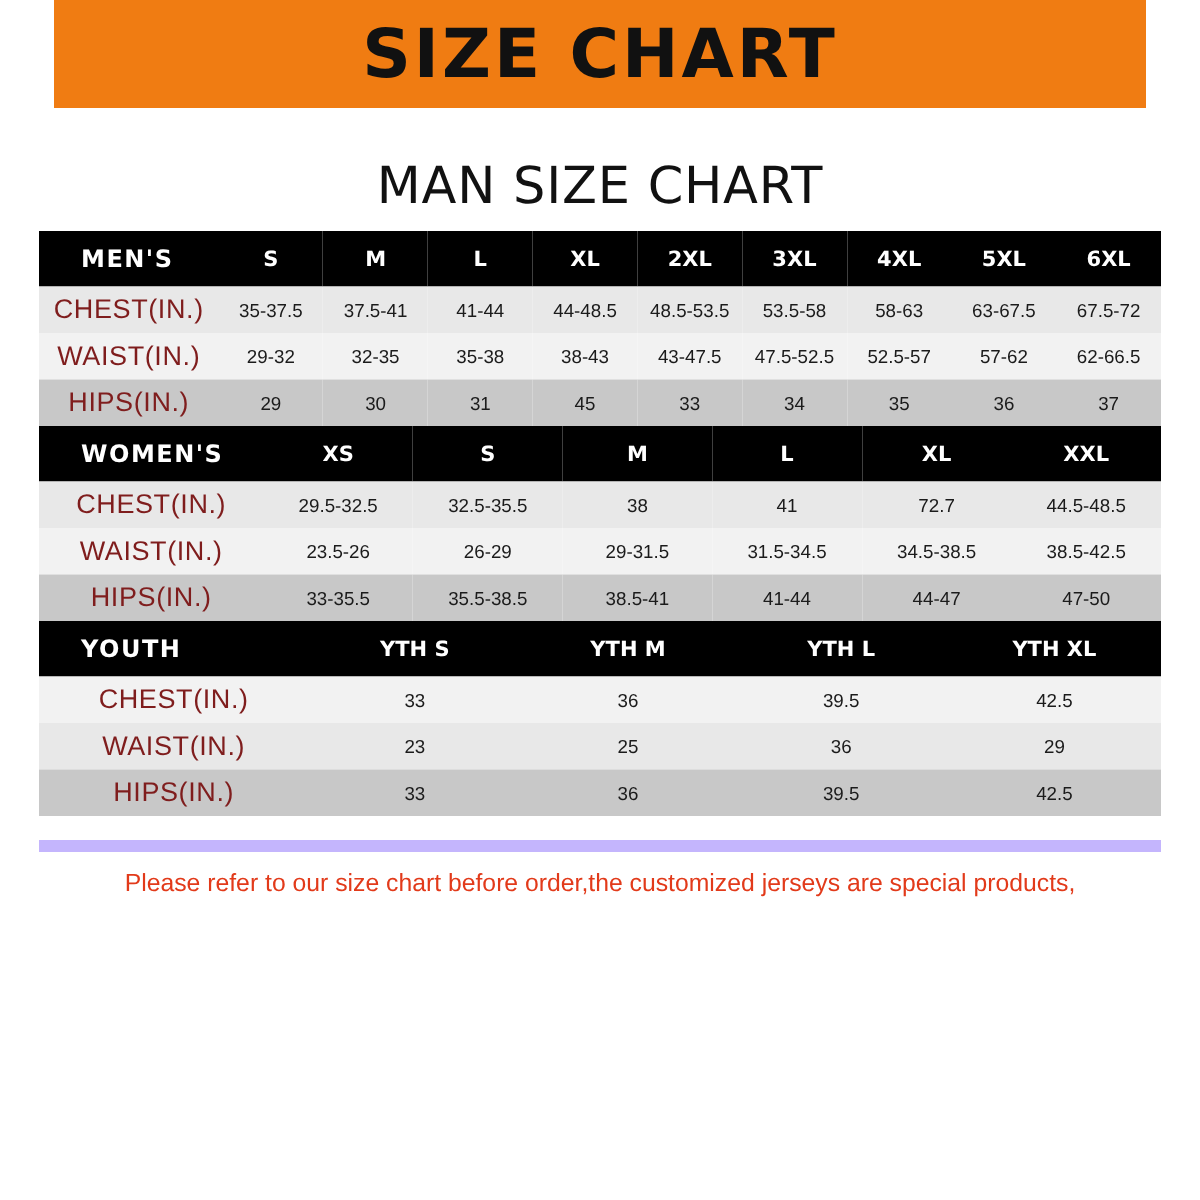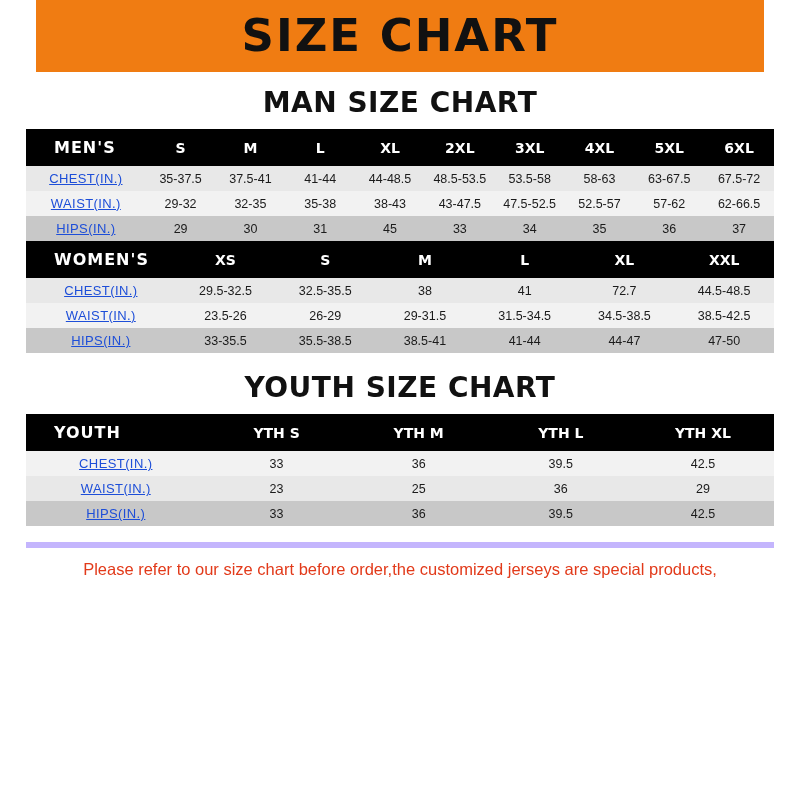--- a/index.html
+++ b/index.html
@@ -54,25 +54,25 @@
   .banner-stripe-right { right: 0; }
 
   .content {
     padding: 0 26px;
     box-sizing: border-box;
   }
 
   .section-title {
     text-align: center;
     font-family: "DejaVu Sans", sans-serif;
-    font-weight: bold;
-    font-size: 28px;
+    font-weight: normal;
+    font-size: 34px;
     color: #111111;
     letter-spacing: 0.5px;
-    margin: 14px 0 10px 0;
+    margin: 32px 0 10px 0;
   }
   .section-title.sub { margin-top: 18px; }
 
   table.size-table {
     width: 100%;
     border-collapse: collapse;
     table-layout: fixed;
   }
   table.size-table th,
   table.size-table td {
@@ -93,34 +93,33 @@
   table.size-table thead th.first-col {
     text-align: left;
     padding-left: 28px;
     font-size: 16px;
     letter-spacing: 1px;
   }
   table.size-table tbody tr.row-light { background: #e8e8e8; }
   table.size-table tbody tr.row-mid { background: #f2f2f2; }
   table.size-table tbody tr.row-dark { background: #c8c8c8; }
   table.size-table tbody td.first-col {
-    font-size: 13px;
+    font-size: 18px;
     letter-spacing: 0.4px;
-    color: #1d4ed8;
-    text-decoration: underline;
+    color: #7f1d1d;
   }
 
   
   table.men-table col.c0 { width: 16%; }
   table.women-table col.c0 { width: 20%; }
   table.youth-table col.c0 { width: 24%; }
 
   .footer-note {
     margin-top: 16px;
-    border-top: 6px solid #c4b5fd;
+    border-top: 8px solid #c4b5fd;
     padding-top: 10px;
     text-align: center;
     color: #e23a1a;
     font-size: 16.5px;
     line-height: 1.45;
     font-family: "Liberation Sans", sans-serif;
   }
   .footer-note div { white-space: nowrap; }
 </style>
 </head>
@@ -251,21 +250,20 @@
           <td>33-35.5</td>
           <td>35.5-38.5</td>
           <td>38.5-41</td>
           <td>41-44</td>
           <td>44-47</td>
           <td>47-50</td>
         </tr>
       </tbody>
     </table>
 
-    <div class="section-title sub">YOUTH SIZE CHART</div>
     <table class="size-table youth-table">
       <colgroup>
         <col class="c0">
           <col>
           <col>
           <col>
           <col>
       </colgroup>
       <thead>
         <tr>

